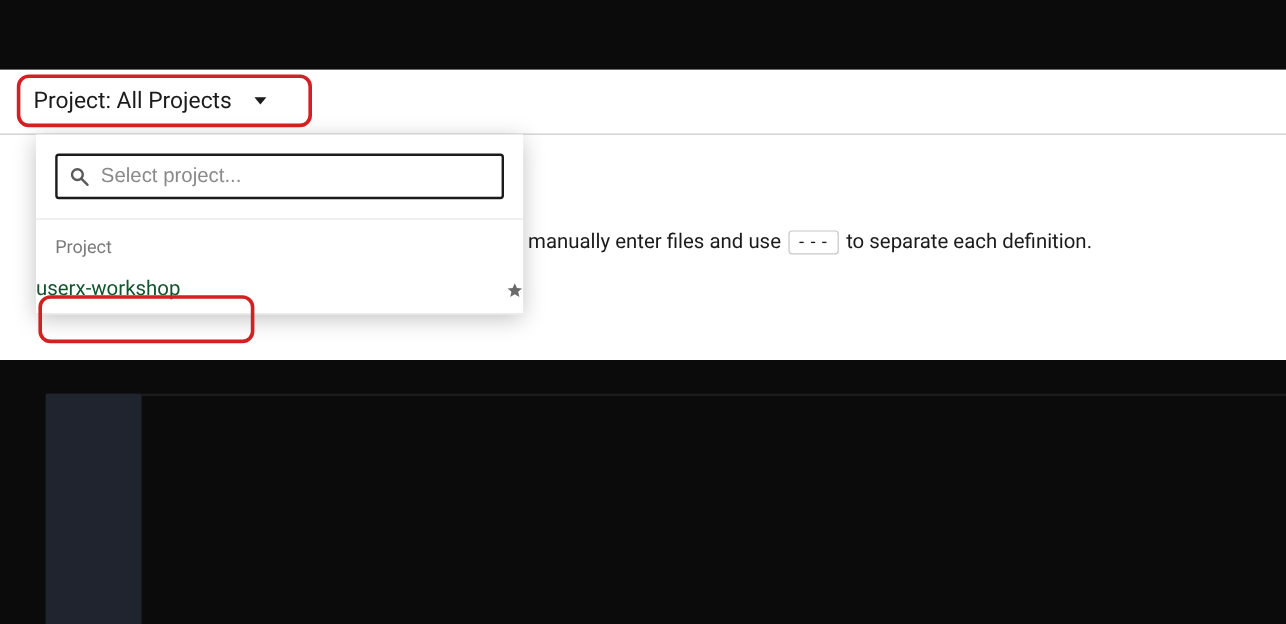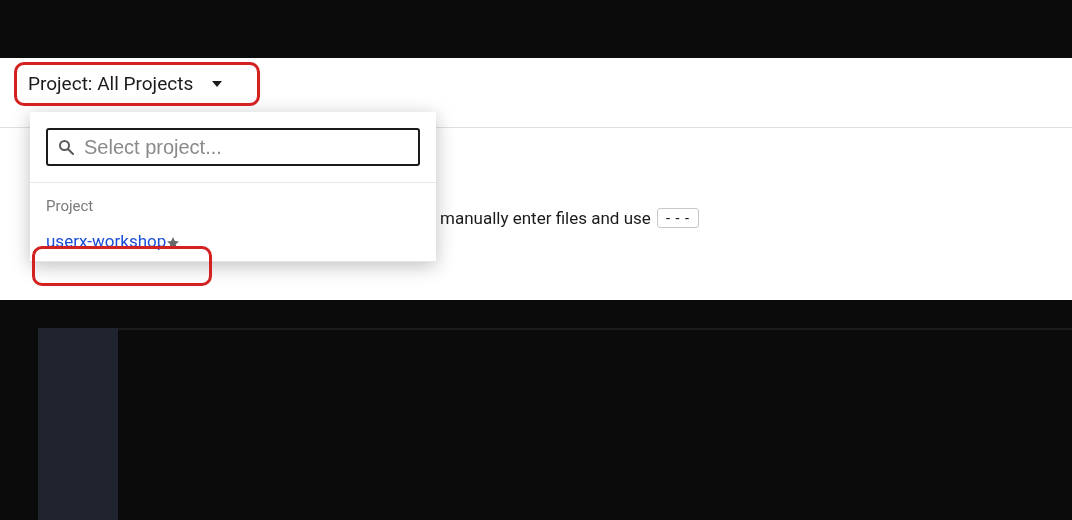--- a/index.html
+++ b/index.html
@@ -15,21 +15,21 @@
       width: 100%;
       height: 58px;
       background: #0b0b0b;
     }
     .white-toolbar {
       width: 100%;
       background: #ffffff;
       border-bottom: 1px solid #e0e0e0;
       padding: 10px 18px;
       position: relative;
-      height: 70px;
+      height: 54px;
     }
     .project-dropdown-trigger {
       display: inline-flex;
       align-items: center;
       font-size: 19px;
       color: #1b1b1b;
       cursor: pointer;
       padding: 4px 10px;
       position: relative;
     }
@@ -95,44 +95,45 @@
     }
     .search-box .search-icon {
       width: 16px;
       height: 16px;
       margin-right: 10px;
       flex-shrink: 0;
     }
     .search-box input {
       border: none;
       outline: none;
-      font-size: 20px;
+      font-size: 17px;
       color: #ef4444;
       width: 100%;
       background: transparent;
     }
     .search-box input::placeholder {
       color: #8a8a8a;
     }
     .section-divider {
       height: 1px;
       background: #e6e6e6;
       width: 100%;
     }
     .section-label {
       font-size: 15px;
       color: #7a7a7a;
       padding: 14px 16px 6px 16px;
     }
     .project-item {
       display: flex;
       align-items: center;
-      padding: 10px 16px;
-      font-size: 17px;
-      color: #1d4ed8;
+      justify-content: space-between;
+      padding: 10px 0;
+      font-size: 17px;
+      color: #14532d;
       cursor: pointer;
       position: relative;
     }
     .project-item .star-icon {
       width: 14px;
       height: 14px;
       color: #6a6a6a;
     }
     .highlight-box-2 {
       position: absolute;
@@ -198,20 +199,21 @@
     </span>
   </div>
 </div>
 
 <div class="highlight-box-1"></div>
 
 <div class="content-area">
   <div class="content-text">
     <span>manually enter files and use</span>
     <span class="code-token">---</span>
+    <span>to separate each definition.</span>
   </div>
 </div>
 
 <div class="bottom-dark"></div>
 <div class="bottom-darkblue-strip"></div>
 <div class="thin-grey-line"></div>
 
 <div class="dropdown-panel">
   <div class="search-wrap">
     <div class="search-box">

